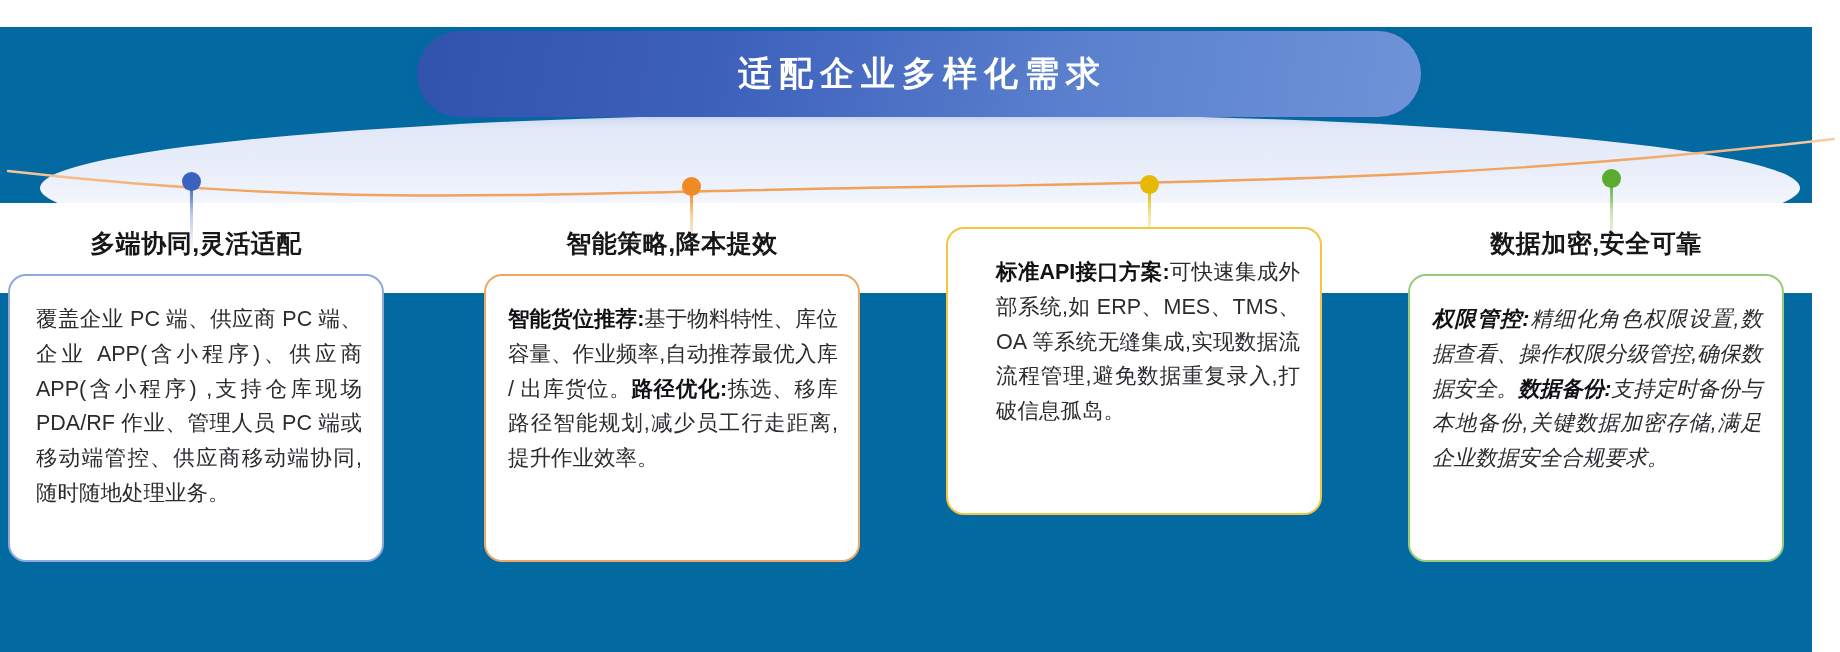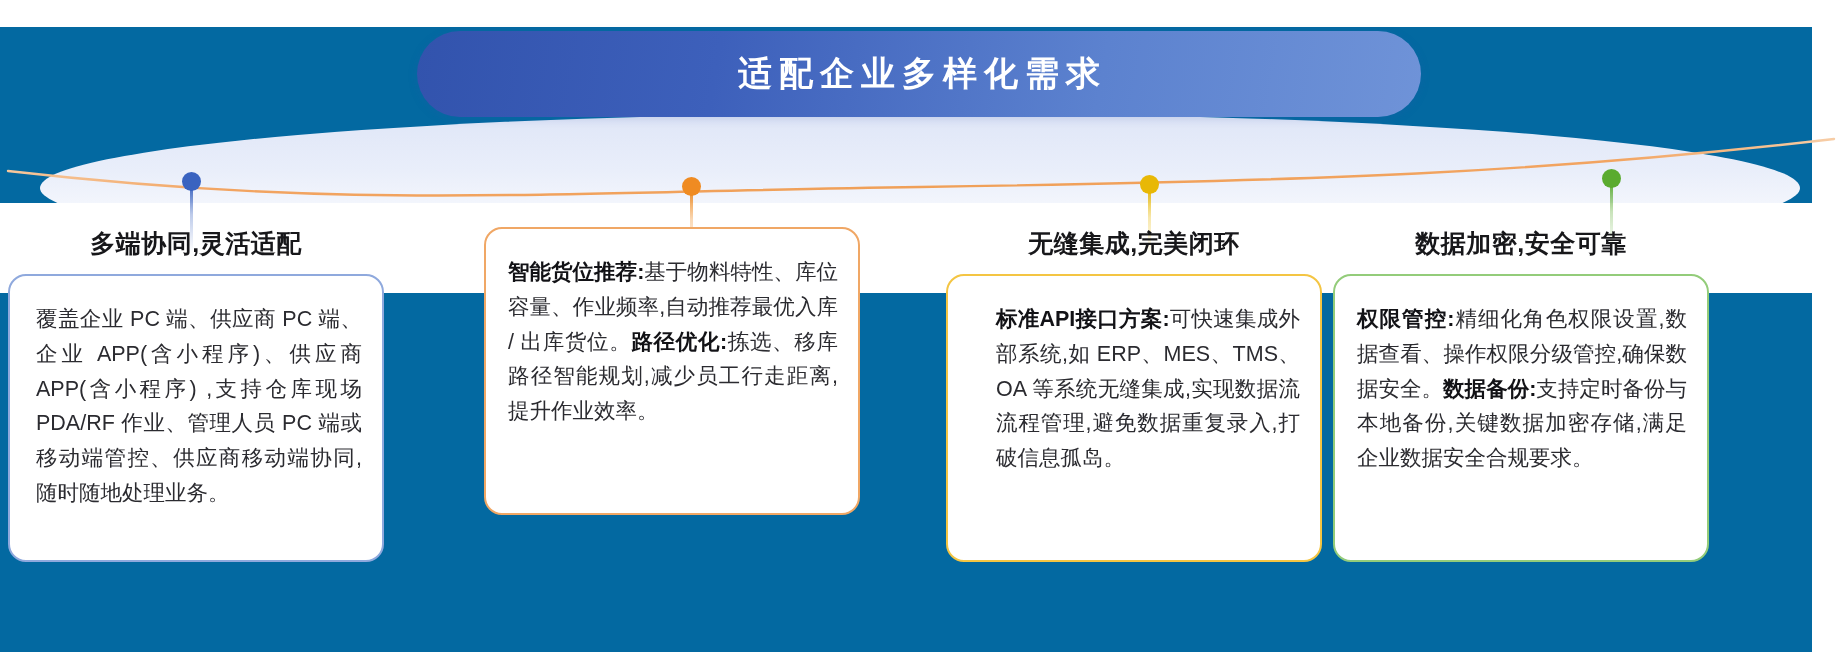--- a/index.html
+++ b/index.html
@@ -153,32 +153,32 @@
   </div>
 
   <div class="col" style="left:8px;">
     <div class="col-title">多端协同,灵活适配</div>
     <div class="card blue" style="border-color: rgb(143, 169, 221); padding-left: 26px;">
       <p>覆盖企业 PC 端、供应商 PC 端、企业 APP(含小程序)、供应商 APP(含小程序) ,支持仓库现场 PDA/RF 作业、管理人员 PC 端或移动端管控、供应商移动端协同,随时随地处理业务。</p>
     </div>
   </div>
 
   <div class="col" style="left:484px;">
+    <div class="col-title">智能策略,降本提效</div>
     <div class="card orange" style="border-color: rgb(240, 167, 101);">
       <p><b>智能货位推荐:</b><span>基于物料特性、库位容量、作业频率,自动推荐最优入库 / 出库货位。</span><b>路径优化:</b><span>拣选、移库路径智能规划,减少员工行走距离,提升作业效率。</span></p>
     </div>
   </div>
 
   <div class="col" style="left:946px;">
-    <div class="col-title">无缝集成,完美闭环</div>
     <div class="card yellow" style="border-color: rgb(244, 197, 67);">
       <p><b>标准API接口方案:</b><span>可快速集成外部系统,如 ERP、MES、TMS、OA 等系统无缝集成,实现数据流流程管理,避免数据重复录入,打破信息孤岛。</span></p>
     </div>
   </div>
 
-  <div class="col" style="left:1333px;">
+  <div class="col" style="left:1408px;">
     <div class="col-title">数据加密,安全可靠</div>
-    <div class="card green" style="border-color: rgb(147, 204, 122);">
+    <div class="card green" style="border-color: rgb(147, 204, 122); font-style: italic;">
       <p><b>权限管控:</b><span>精细化角色权限设置,数据查看、操作权限分级管控,确保数据安全。</span><b>数据备份:</b><span>支持定时备份与本地备份,关键数据加密存储,满足企业数据安全合规要求。</span></p>
     </div>
   </div>
 
 </div>
 
 </body></html>

